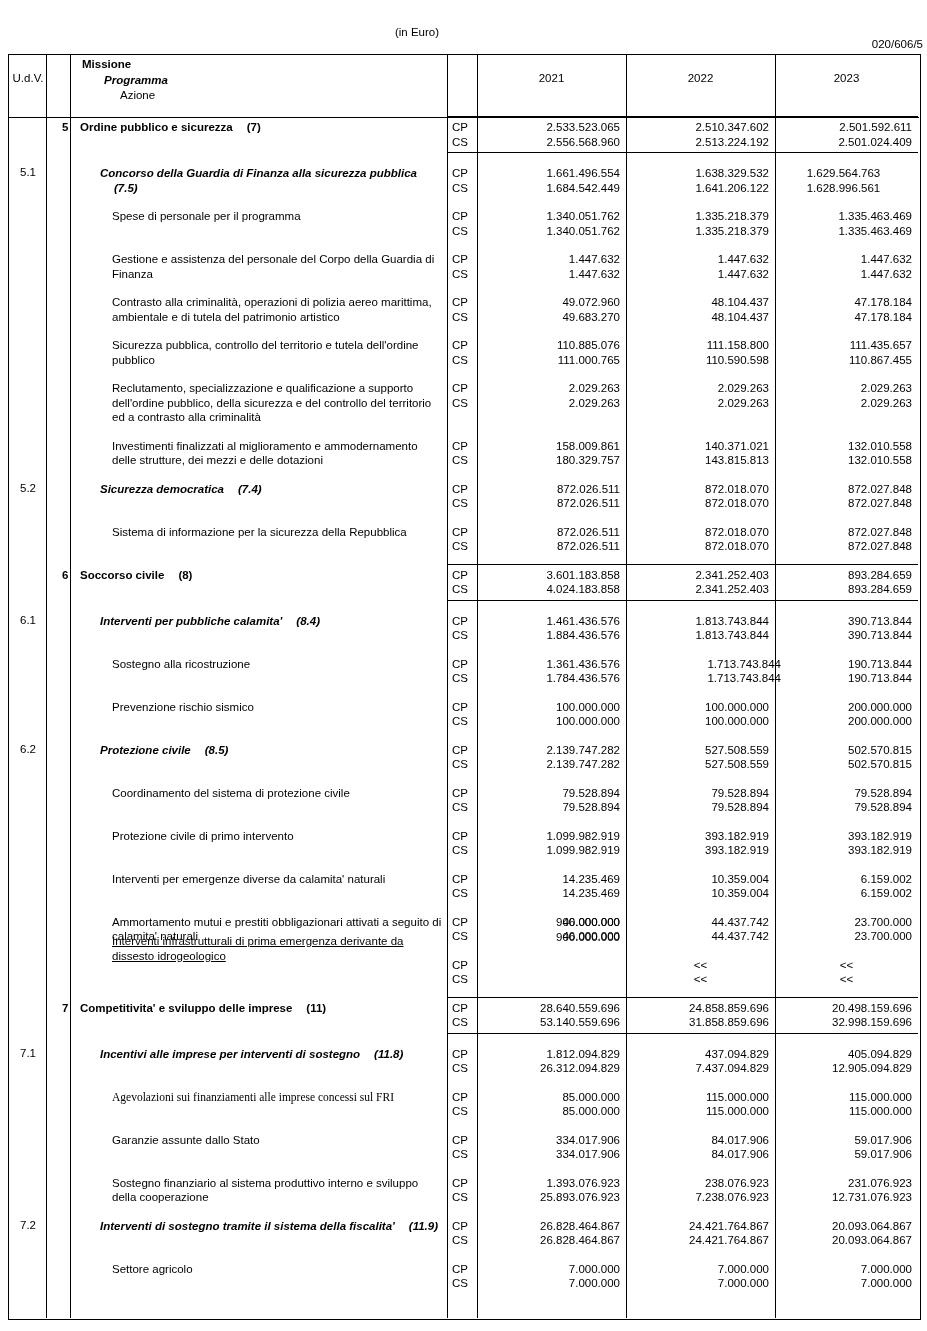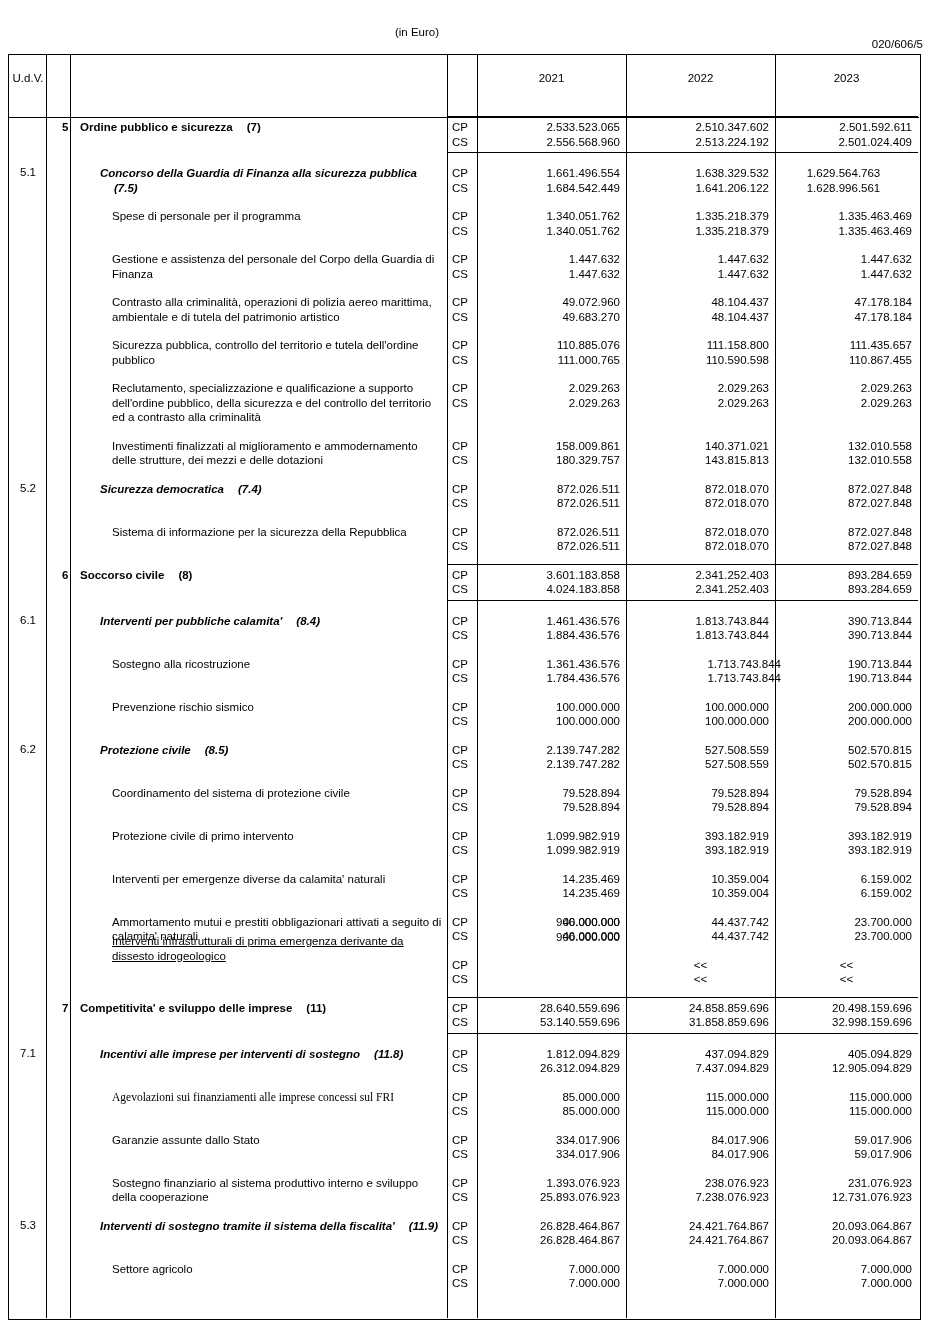--- a/index.html
+++ b/index.html
@@ -158,20 +158,25 @@
   <div class="frame"></div>
   <div class="vline v1"></div>
   <div class="vline v2"></div>
   <div class="vline v3"></div>
   <div class="vline v4"></div>
   <div class="vline v5"></div>
   <div class="vline v6"></div>
   <div class="hline-head"></div>
 
   <div class="hdr hdr-udv">U.d.V.</div>
+  <div class="hdr hdr-stack">
+    <div class="l1">Missione</div>
+    <div class="l2">Programma</div>
+    <div class="l3">Azione</div>
+  </div>
   <div class="hdr hdr-y1">2021</div>
   <div class="hdr hdr-y2">2022</div>
   <div class="hdr hdr-y3">2023</div>
 
   <div id="body-rows">
       <div class="mrule" style="top: 116px;"></div>
       <div class="row" style="top: 0px;">
         <div class="desc lvl-missione" style="top: 120px;"><span class="num">5</span>Ordine pubblico e sicurezza<span class="code">(7)</span></div>
         <div class="cpcs" style="top: 120px;">CP<br>CS</div>
         <div class="vals c1" style="top: 120px;">2.533.523.065<br>2.556.568.960</div>
@@ -350,21 +355,21 @@
         <div class="vals c3" style="top: 1132.5px;">59.017.906<br>59.017.906</div>
       </div>
       <div class="row" style="top: 0px;">
         <div class="desc lvl-azione" style="top: 1175.5px;">Sostegno finanziario al sistema produttivo interno e sviluppo<br>della cooperazione</div>
         <div class="cpcs" style="top: 1175.5px;">CP<br>CS</div>
         <div class="vals c1" style="top: 1175.5px;">1.393.076.923<br>25.893.076.923</div>
         <div class="vals c2" style="top: 1175.5px;">238.076.923<br>7.238.076.923</div>
         <div class="vals c3" style="top: 1175.5px;">231.076.923<br>12.731.076.923</div>
       </div>
       <div class="row" style="top: 0px;">
-        <div class="udv" style="top: 1218.5px;">5.3</div>
+        <div class="udv" style="top: 1218.5px;">7.2</div>
         <div class="desc lvl-programma" style="top: 1218.5px;">Interventi di sostegno tramite il sistema della fiscalita'<span class="code">(11.9)</span></div>
         <div class="cpcs" style="top: 1218.5px;">CP<br>CS</div>
         <div class="vals c1" style="top: 1218.5px;">26.828.464.867<br>26.828.464.867</div>
         <div class="vals c2" style="top: 1218.5px;">24.421.764.867<br>24.421.764.867</div>
         <div class="vals c3" style="top: 1218.5px;">20.093.064.867<br>20.093.064.867</div>
       </div>
       <div class="row" style="top: 0px;">
         <div class="desc lvl-azione" style="top: 1261.5px;">Settore agricolo</div>
         <div class="cpcs" style="top: 1261.5px;">CP<br>CS</div>
         <div class="vals c1" style="top: 1261.5px;">7.000.000<br>7.000.000</div>

